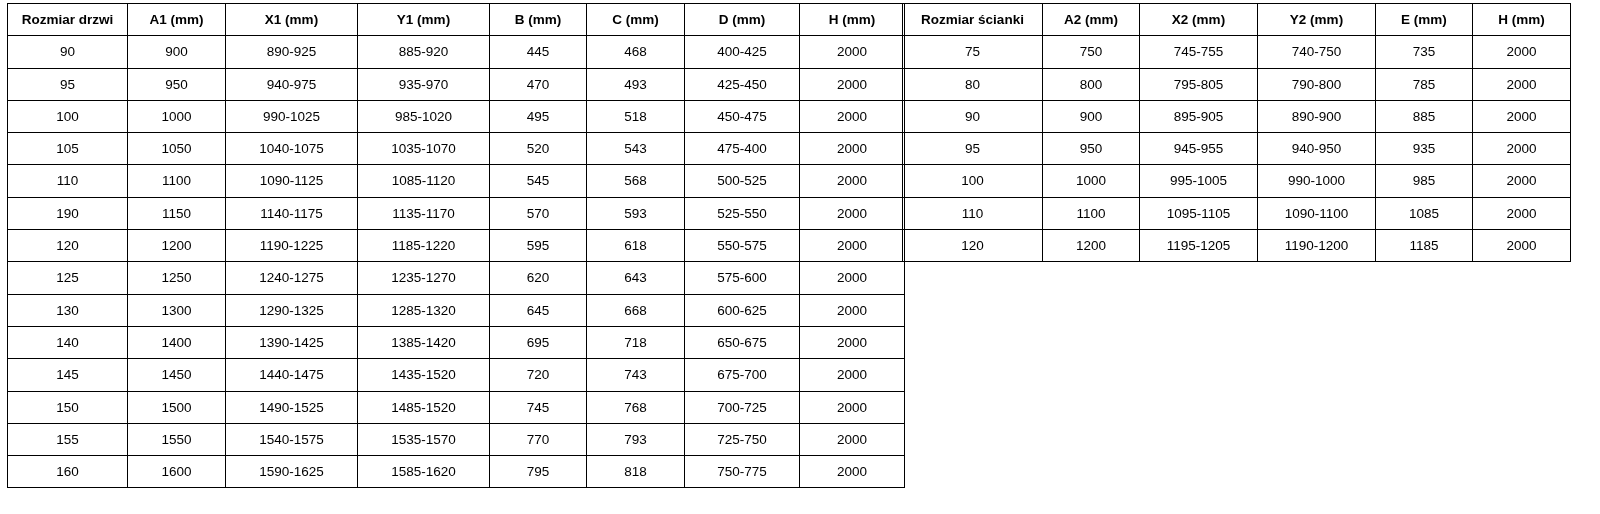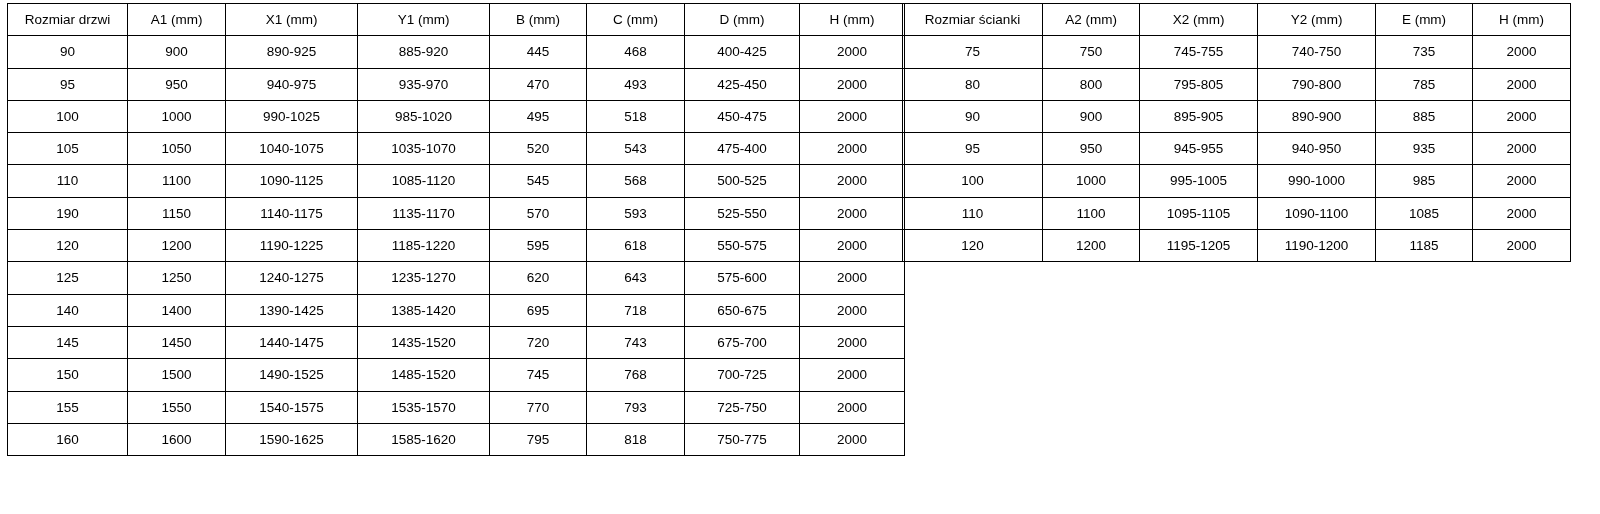--- a/index.html
+++ b/index.html
@@ -28,21 +28,21 @@
     border: 1px solid #000000;
     text-align: center;
     vertical-align: middle;
     font-size: 13.5px;
     padding: 0;
     height: 31.3px;
     line-height: 31.3px;
     white-space: nowrap;
   }
   table.spec th {
-    font-weight: normal;
+    font-weight: bold;
   }
   table.spec td {
     font-weight: normal;
   }
 
   
   #doors-table {
     position: absolute;
     left: 7px;
     top: 3px;
@@ -172,20 +172,30 @@
         <td>125</td>
         <td>1250</td>
         <td>1240-1275</td>
         <td>1235-1270</td>
         <td>620</td>
         <td>643</td>
         <td>575-600</td>
         <td>2000</td>
       </tr>
       <tr>
+        <td>130</td>
+        <td>1300</td>
+        <td>1290-1325</td>
+        <td>1285-1320</td>
+        <td>645</td>
+        <td>668</td>
+        <td>600-625</td>
+        <td>2000</td>
+      </tr>
+      <tr>
         <td>140</td>
         <td>1400</td>
         <td>1390-1425</td>
         <td>1385-1420</td>
         <td>695</td>
         <td>718</td>
         <td>650-675</td>
         <td>2000</td>
       </tr>
       <tr>

